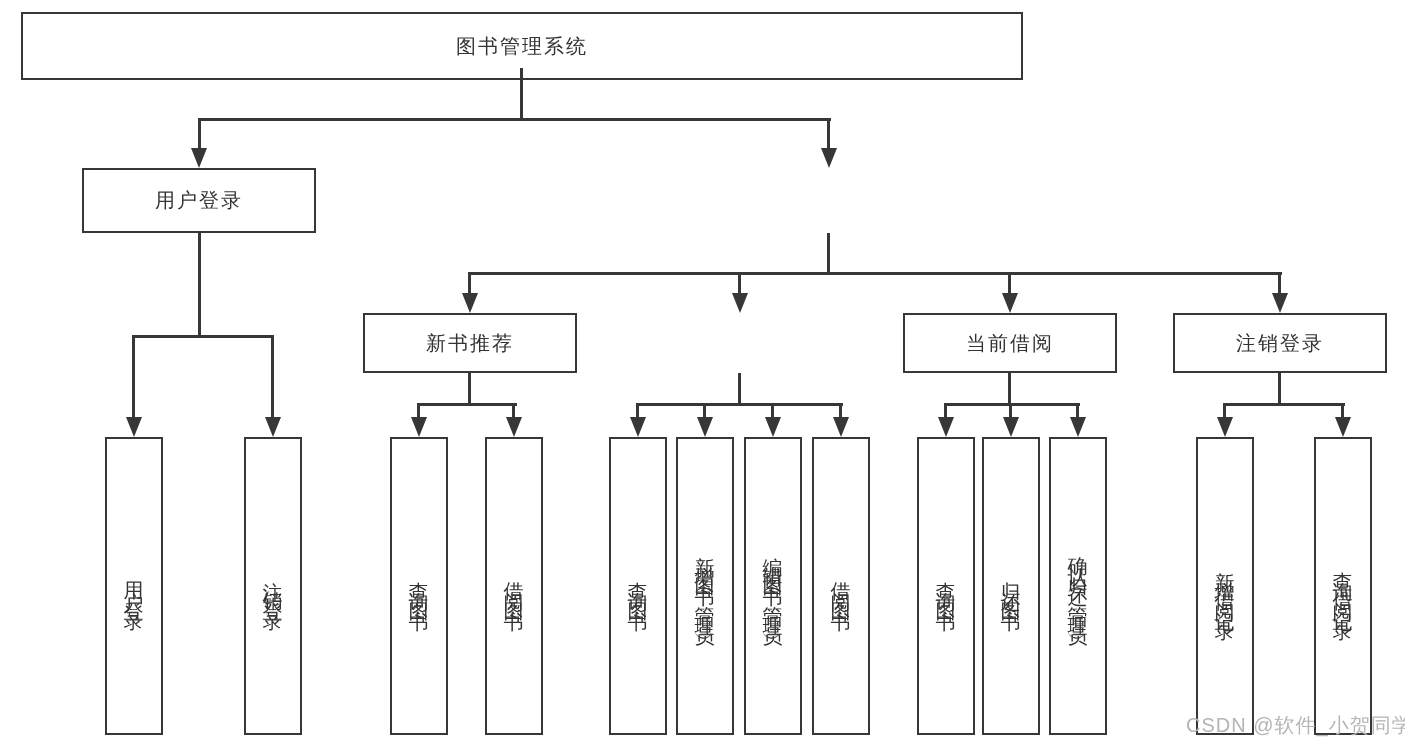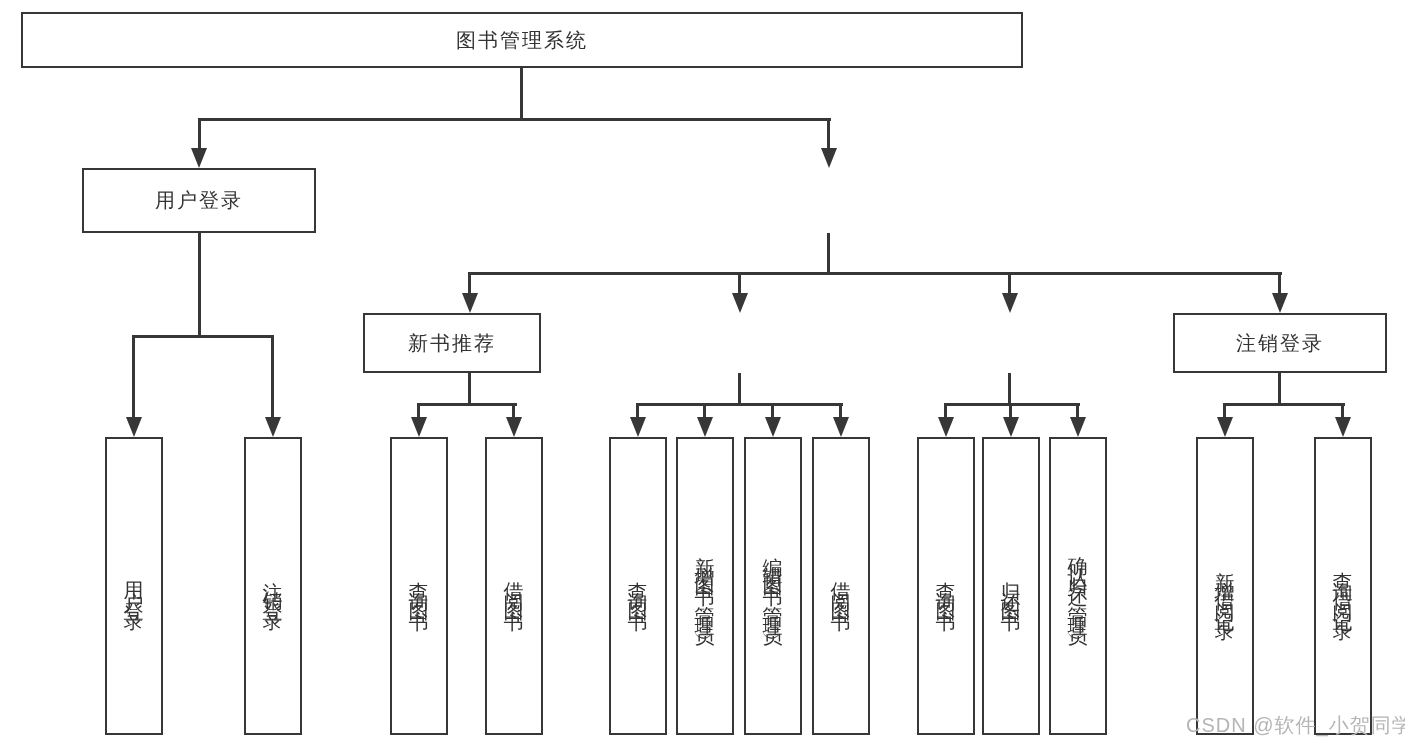--- a/index.html
+++ b/index.html
@@ -24,30 +24,33 @@
   .watermark{
     position:absolute;left:1186px;top:712px;font-size:20px;color:#b5b5b5;
     white-space:nowrap;z-index:5;letter-spacing:1px;
   }
 </style>
 </head>
 <body>
 
 <div class="stage">
 
-  <div class="box" style="left:21px;top:12px;width:1002px;height:56px">
+  <div class="box" style="left:21px;top:12px;width:1002px;height:68px">
     <span>图书管理系统</span>
   </div>
 
   <div class="box" style="left:82px;top:168px;width:234px;height:65px">
     <span>用户登录</span>
   </div>
 
-  <div class="box" style="left:363px;top:313px;width:178px;height:60px">
+  <div class="box" style="left:363px;top:313px;width:214px;height:60px">
     <span>新书推荐</span>
+  </div>
+  <div class="box" style="left:903px;top:313px;width:214px;height:60px">
+    <span>当前借阅</span>
   </div>
   <div class="box" style="left:1173px;top:313px;width:214px;height:60px">
     <span>注销登录</span>
   </div>
 
   <div class="box" style="left:105px;top:437px;width:58px;height:298px">
     <span class="vtext">用户登录</span>
   </div>
   <div class="box" style="left:244px;top:437px;width:58px;height:298px">
     <span class="vtext">注销登录</span>

